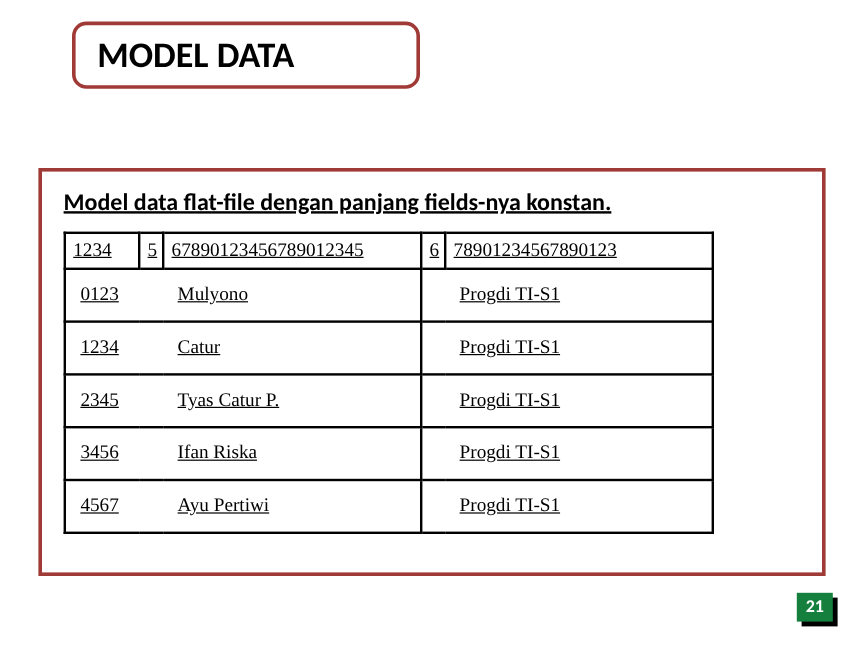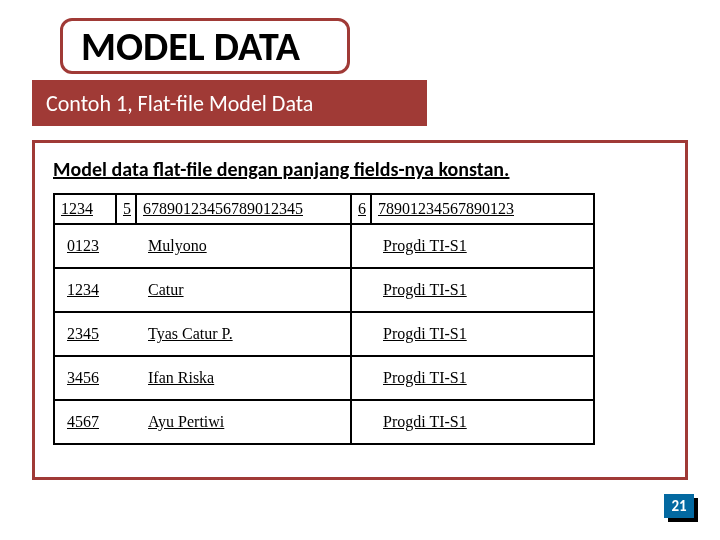--- a/index.html
+++ b/index.html
@@ -9,21 +9,21 @@
   .title-pill {
     position: absolute;
     left: 60px; top: 18px;
     width: 290px; height: 56px;
     border: 3px solid #a03a36;
     border-radius: 12px;
     background: #fff;
     display: flex; align-items: center;
     padding-left: 18px;
     font-weight: 800;
-    font-size: 40px;
+    font-size: 30px;
     color: #000;
     z-index: 3;
   }
 
   .subtitle-bar {
     position: absolute;
     left: 32px; top: 80px;
     width: 395px; height: 46px;
     background: #a03a36;
     display: flex; align-items: center;
@@ -84,36 +84,35 @@
     position: absolute;
     right: 22px; bottom: 18px;
     width: 30px; height: 24px;
     background: #000;
     z-index: 4;
   }
   .pg-num {
     position: absolute;
     right: 26px; bottom: 22px;
     width: 30px; height: 24px;
-    background: #0369a1;
+    background: #15803d;
     color: #fff;
     font-size: 15px;
     font-weight: 700;
     display: flex; align-items: center; justify-content: center;
     z-index: 5;
   }
 </style>
 </head>
 <body>
 
 <div class="slide">
 
   <div class="title-pill">MODEL DATA</div>
 
-  <div class="subtitle-bar">Contoh 1, Flat-file Model Data</div>
 
   <div class="content-box">
     <div class="caption">Model data flat-file dengan panjang fields-nya konstan.</div>
 
     <div class="tbl-wrap">
       <table class="ff">
         <colgroup>
           <col class="c1">
             <col class="c2">
             <col class="c3">

